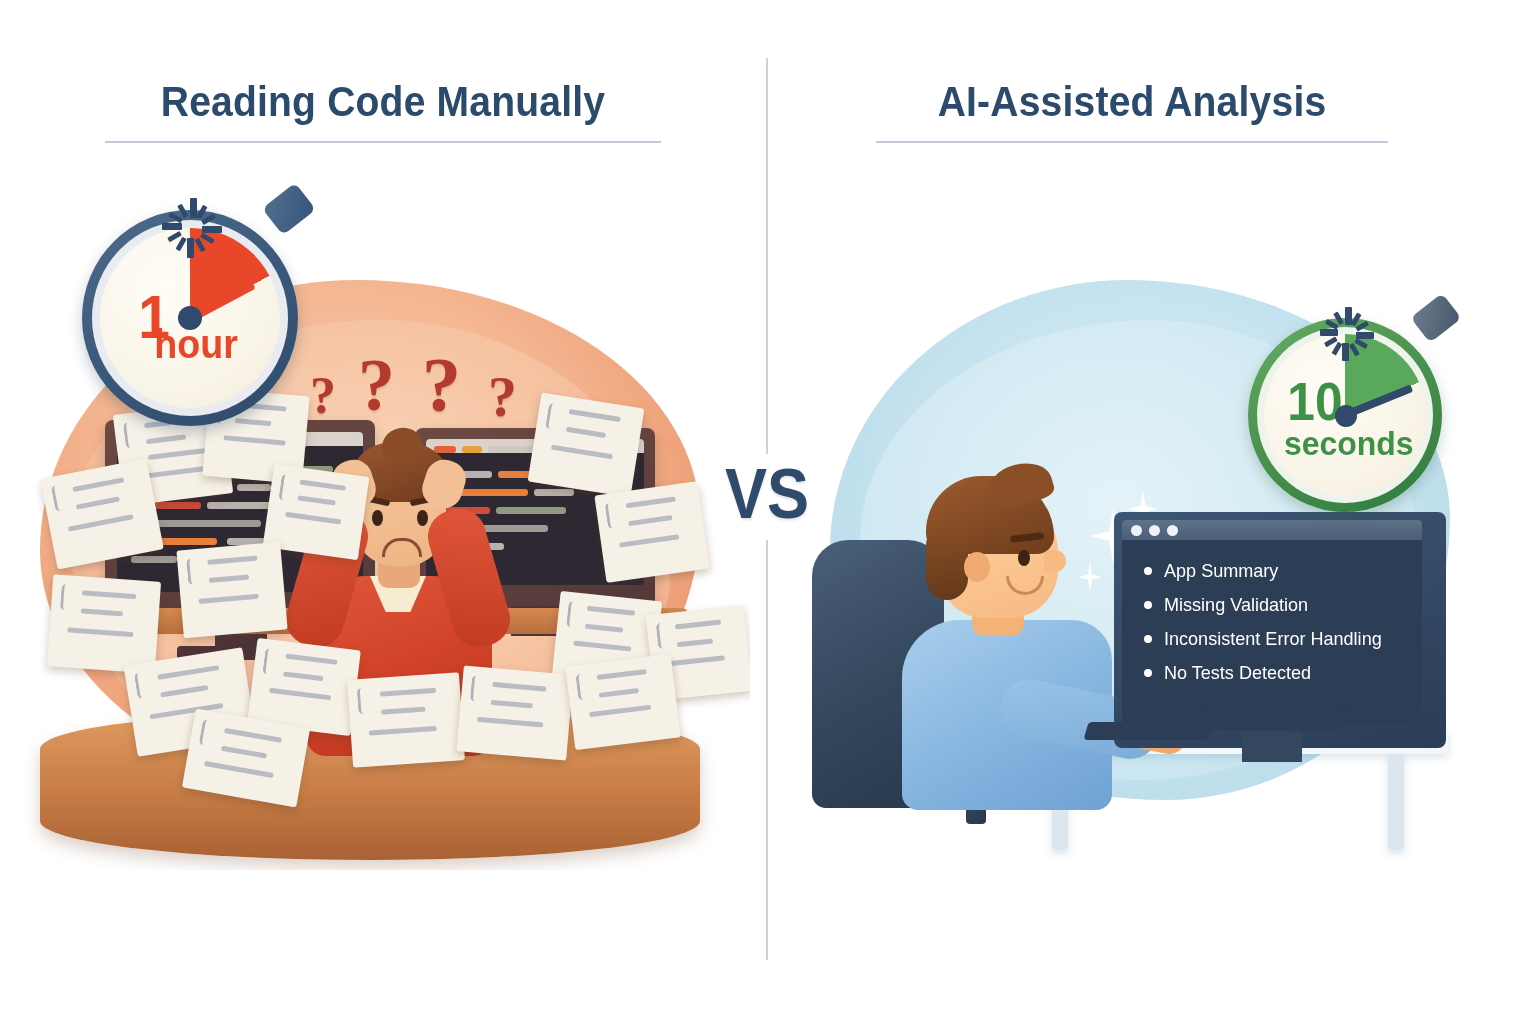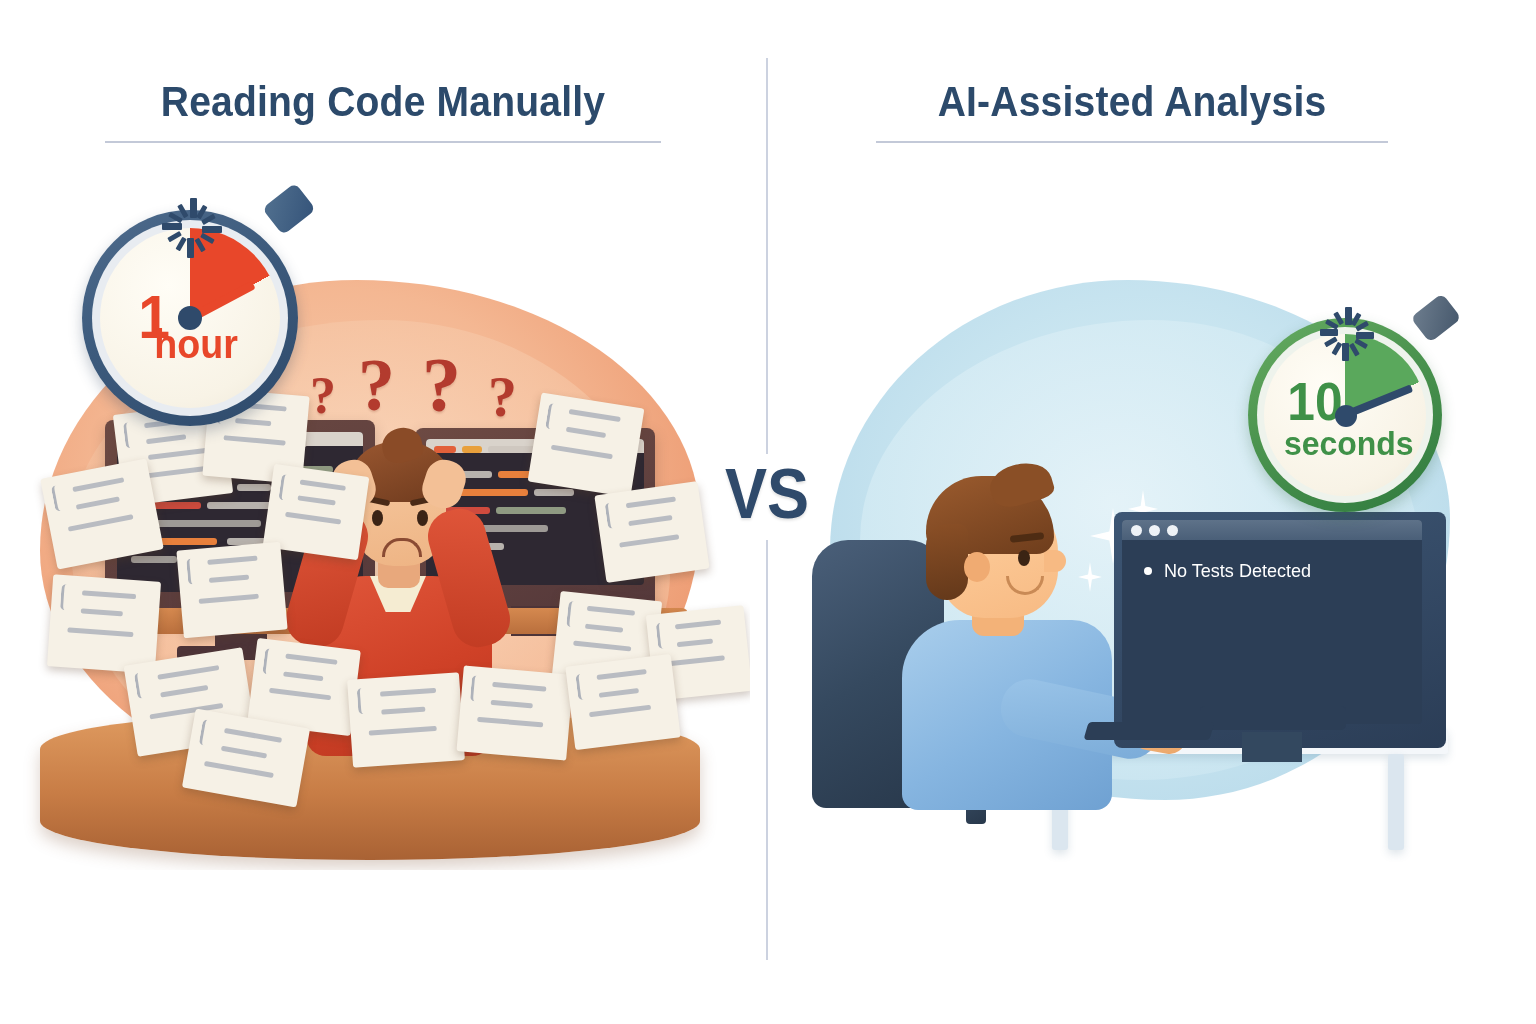--- a/index.html
+++ b/index.html
@@ -401,20 +401,32 @@
     <div class="monitor-new" style="left:324px;top:272px;width:316px;height:220px;">
       <div class="screen-new" style="left:8px;top:8px;width:300px;height:204px;">
         <div class="screen-titlebar">
           <span class="tb-dot"></span>
           <span class="tb-dot"></span>
           <span class="tb-dot"></span>
         </div>
         <div class="bullets">
           <div class="bullet-row">
             <span class="bullet-dot"></span>
+            <span class="bullet-text">App Summary</span>
+          </div>
+          <div class="bullet-row">
+            <span class="bullet-dot"></span>
+            <span class="bullet-text">Missing Validation</span>
+          </div>
+          <div class="bullet-row">
+            <span class="bullet-dot"></span>
+            <span class="bullet-text">Inconsistent Error Handling</span>
+          </div>
+          <div class="bullet-row">
+            <span class="bullet-dot"></span>
             <span class="bullet-text">No Tests Detected</span>
           </div>
         </div>
       </div>
     </div>
 
     <div style="position:absolute;left:452px;top:492px;width:60px;height:30px;background:#33485f;"></div>
     <div style="position:absolute;left:410px;top:466px;width:146px;height:24px;border-radius:5px;background:#2c3e56;"></div>
 
     <div style="position:absolute;left:296px;top:482px;width:126px;height:18px;border-radius:4px;background:#2c3e56;transform:skewX(-16deg);"></div>

